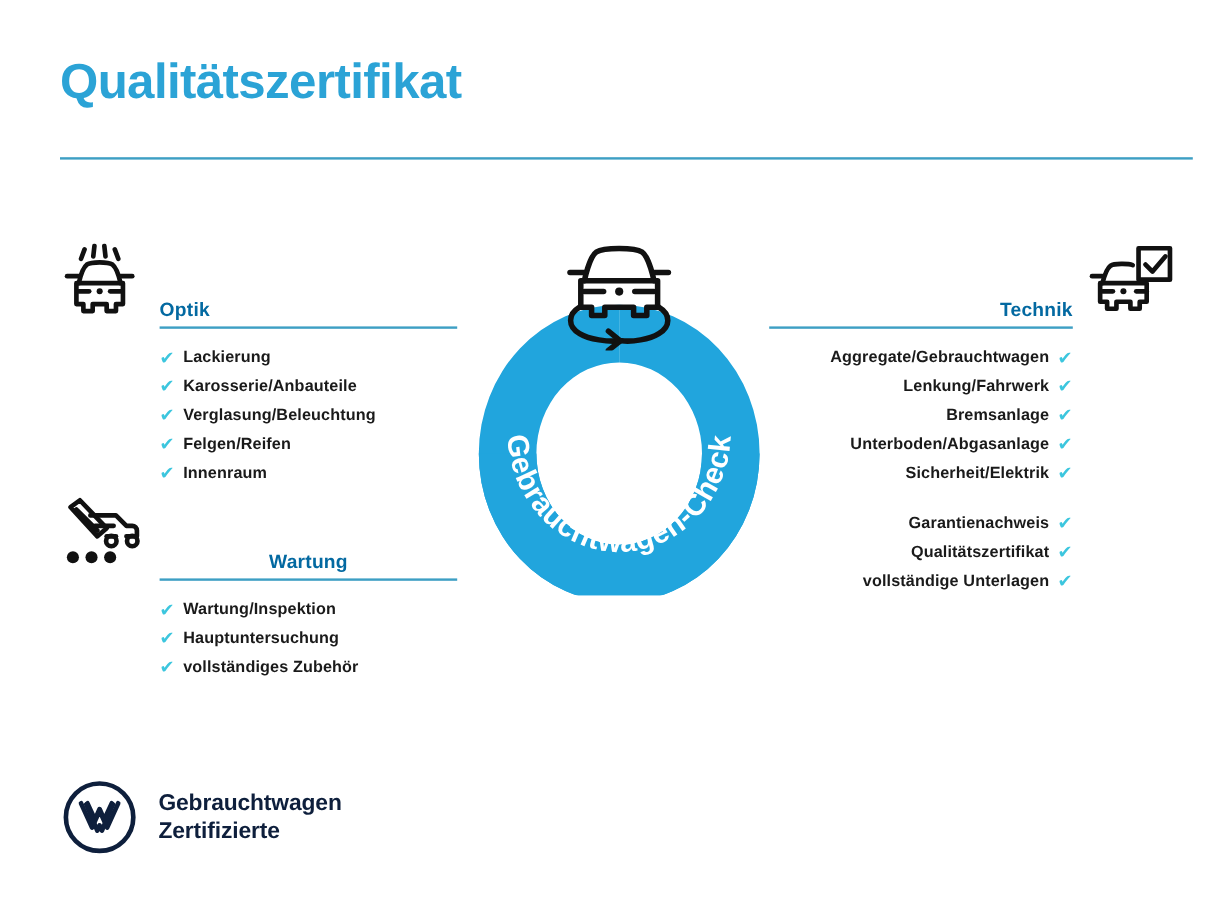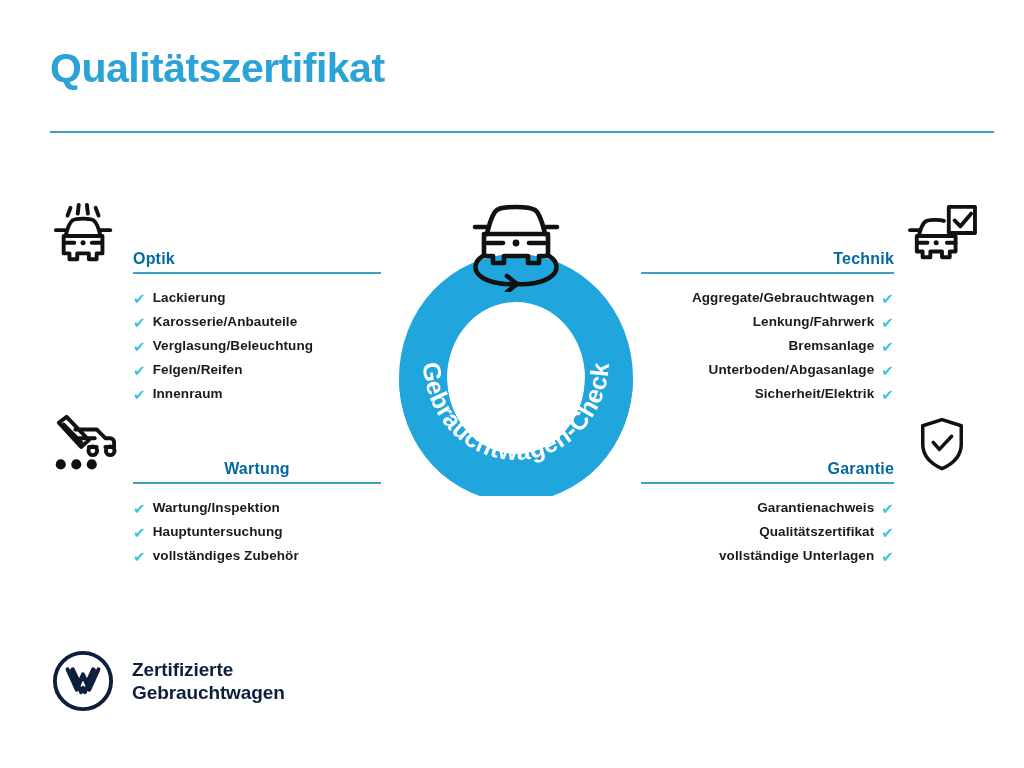--- a/index.html
+++ b/index.html
@@ -294,34 +294,20 @@
       <span class="check-label">Unterboden/Abgasanlage</span>
     </li>
     <li class="check-item">
       <span class="check-mark">✔</span>
       <span class="check-label">Sicherheit/Elektrik</span>
     </li>
   </ul>
 </div>
 
 <div class="section right sec-garantie">
-  <div class="sec-head">
-    <div class="sec-icon">
-      <svg viewBox="0 0 80 66" width="70" height="60" aria-hidden="true">
-        <g fill="none" stroke="#111111" stroke-width="4" stroke-linecap="round" stroke-linejoin="round">
-          <path d="M40 4 L62 11 V32 C62 46 51 55 40 60 C29 55 18 46 18 32 V11 Z"></path>
-          <path d="M30 30 l7 8 l14 -15"></path>
-        </g>
-      </svg>
-    </div>
-    <div class="sec-title-wrap">
-      <div class="sec-title">Garantie</div>
-      <div class="sec-underline"></div>
-    </div>
-  </div>
   <ul class="check-list">
     <li class="check-item">
       <span class="check-mark">✔</span>
       <span class="check-label">Garantienachweis</span>
     </li>
     <li class="check-item">
       <span class="check-mark">✔</span>
       <span class="check-label">Qualitätszertifikat</span>
     </li>
     <li class="check-item">
@@ -369,16 +355,16 @@
 </div>
 
 <div id="brand">
   <svg id="brand-logo" viewBox="0 0 64 64">
     <circle cx="32" cy="32" r="29" fill="none" stroke="#0E1F3C" stroke-width="4"></circle>
     <path d="M16 20 L25.5 41 L32 26.5 L38.5 41 L48 20
              M21.5 20 L28 34 L32 25 L36 34 L42.5 20" fill="none" stroke="#0E1F3C" stroke-width="4" stroke-linejoin="round" stroke-linecap="round"></path>
     <path d="M20.5 21 L30 43.5 L32 39 L34 43.5 L43.5 21" fill="none" stroke="#0E1F3C" stroke-width="4" stroke-linejoin="round" stroke-linecap="round"></path>
   </svg>
   <div id="brand-text">
+    <div>Gebrauchtwagen</div>
     <div>Zertifizierte</div>
-    <div>Gebrauchtwagen</div>
   </div>
 </div>
 
 </body></html>

